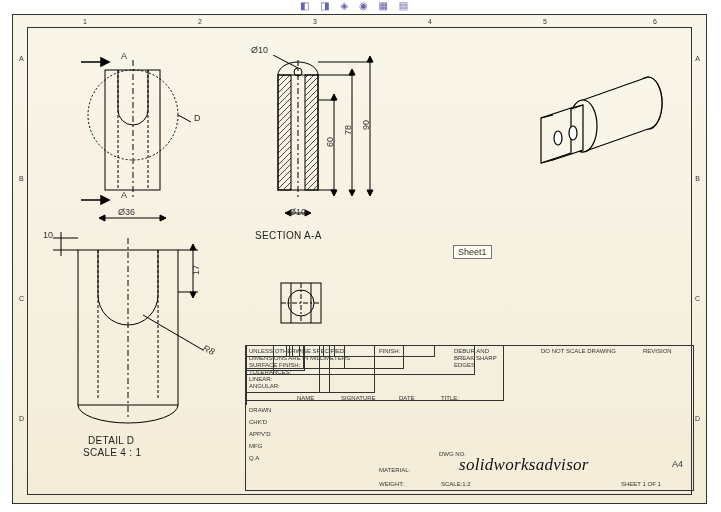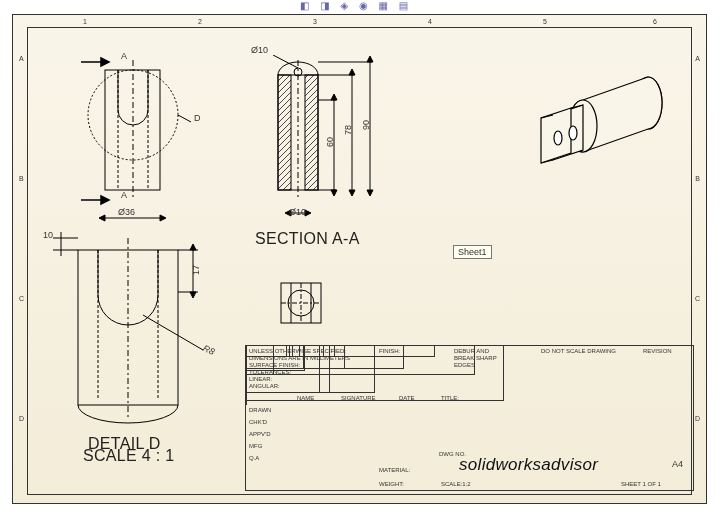--- a/index.html
+++ b/index.html
@@ -2,25 +2,25 @@
 <html><head>
 <meta charset="utf-8">
 <style>
   * { box-sizing: border-box; }
   body { margin: 0; font-family: Arial, sans-serif; background: #fff; width: 721px; height: 512px; position: relative; overflow: hidden; }
   .sheet { position: absolute; left: 12px; top: 14px; width: 695px; height: 490px; border: 1px solid #333; background: linear-gradient(180deg,#f9f5e9 0%,#f3ecd8 100%); }
   .inner { position: absolute; left: 14px; top: 12px; right: 14px; bottom: 8px; border: 1px solid #333; }
   .zone-label { position: absolute; font-size: 7px; color: #333; }
   .draw { position: absolute; }
   .lbl { position: absolute; font-size: 9px; color: #333; font-family: Arial; }
-  .caption { position: absolute; font-size: 16px; color: #222; letter-spacing: 0.3px; }
+  .caption { position: absolute; font-size: 10px; color: #222; letter-spacing: 0.3px; }
   .tooltip { position: absolute; background: #fffef0; border: 1px solid #777; font-size: 9px; padding: 1px 4px; color: #333; }
   .titleblock { position: absolute; font-size: 6px; color: #333; }
   .tb-cell { position: absolute; border: 1px solid #333; }
-  .brand { position: absolute; font-family: Liberation Sans, sans-serif; font-style: italic; font-size: 17px; color: #111; letter-spacing: 0.3px; }
+  .brand { position: absolute; font-family: Liberation Serif, serif; font-style: italic; font-size: 17px; color: #111; letter-spacing: 0.3px; }
   .toolbar-icons { position:absolute; left:300px; top:0; font-size:10px; color:#66a; letter-spacing:4px;}
 </style>
 </head>
 <body>
 
 <div class="toolbar-icons">◧ ◨ ◈ ◉ ▦ ▤</div>
 
 <div class="sheet">
 
   <span class="zone-label" style="left:6px; top:40px;">A</span>

